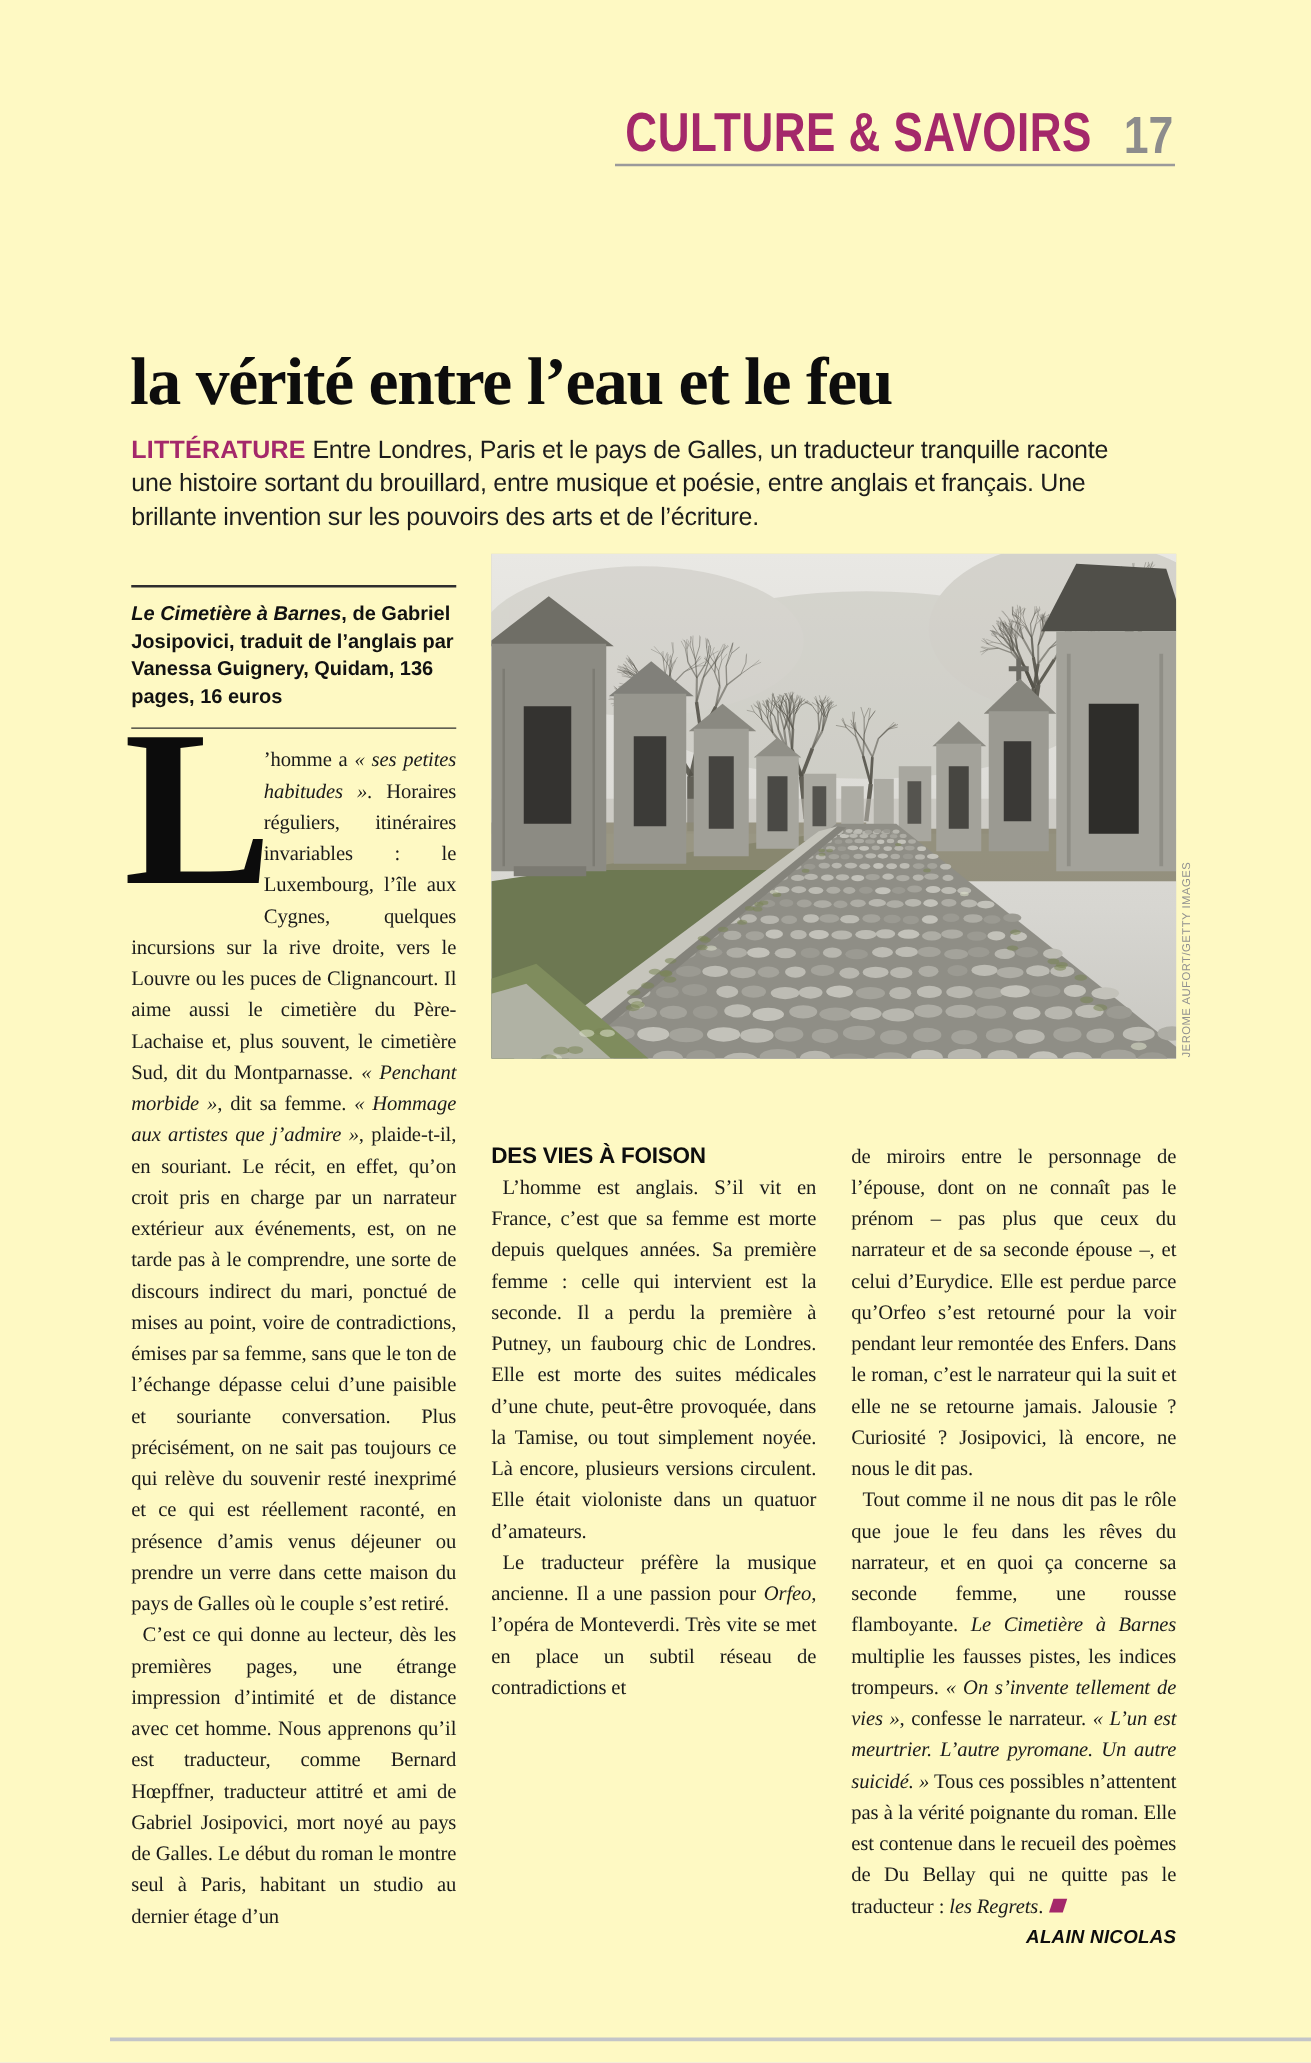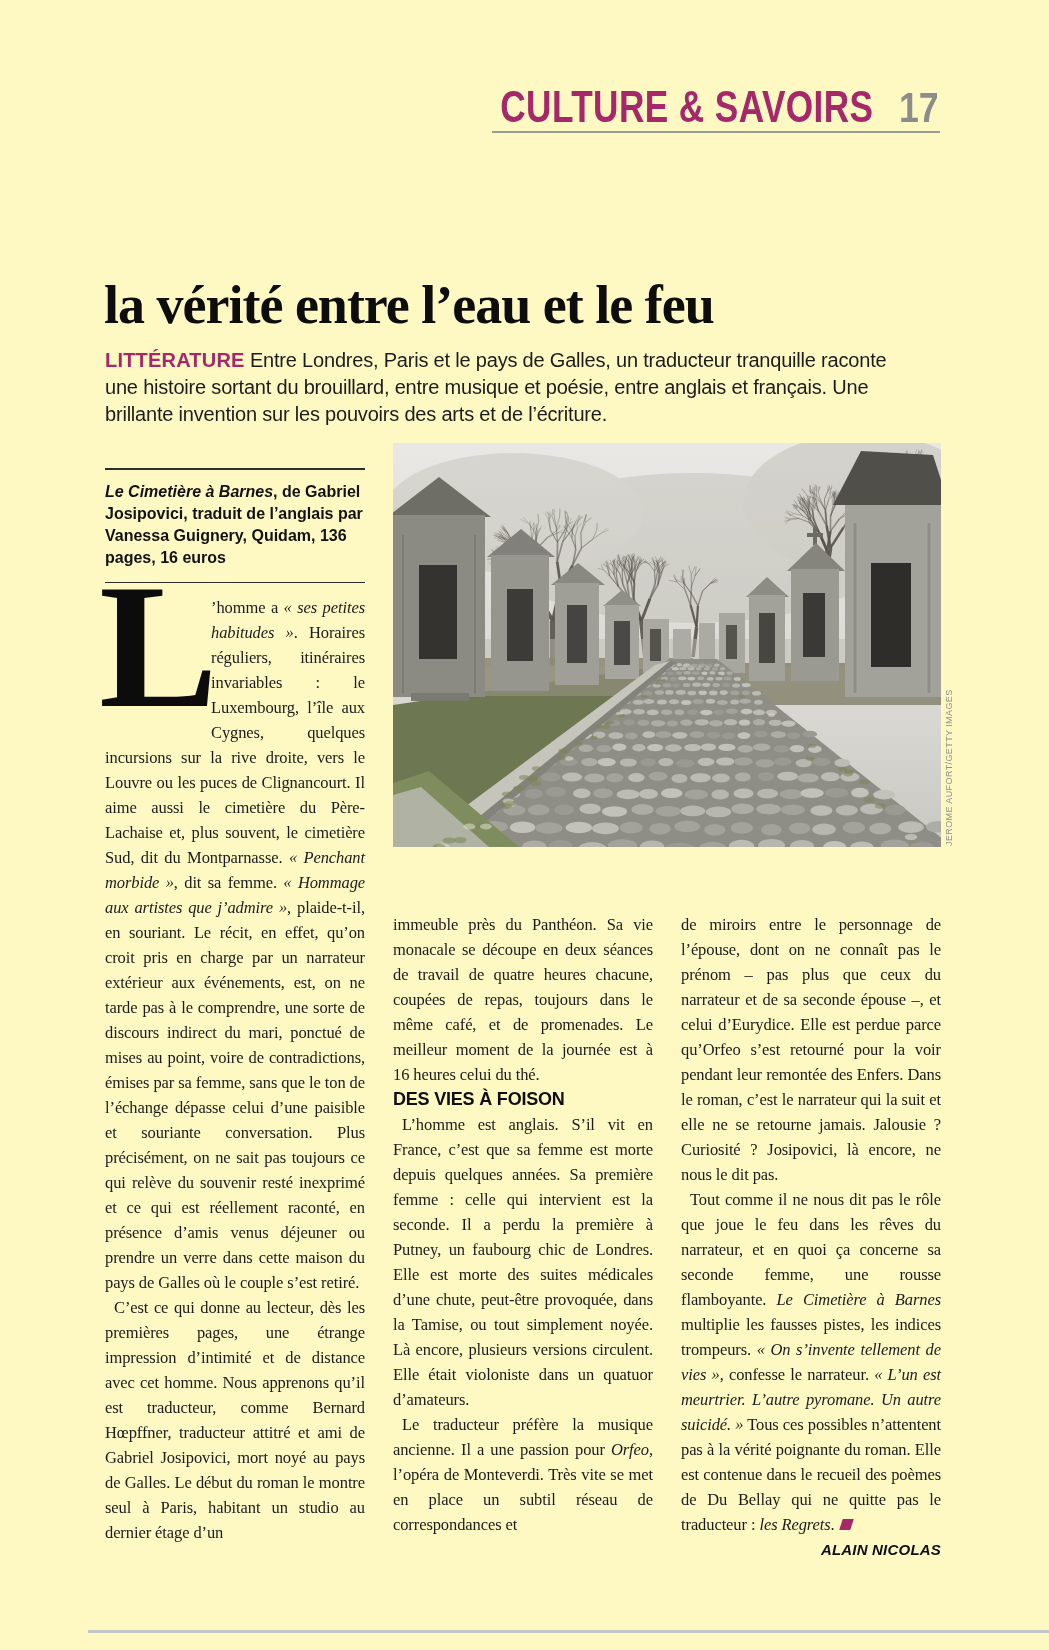--- a/index.html
+++ b/index.html
@@ -1309,24 +1309,23 @@
           <ellipse cx="264.4" cy="237.3" rx="2.7" ry="1.4" fill="#7a8556" opacity="0.55"></ellipse>
           <ellipse cx="251.5" cy="253.6" rx="3.1" ry="1.6" fill="#7a8556" opacity="0.55"></ellipse>
           <ellipse cx="140.0" cy="335.5" rx="4.9" ry="2.5" fill="#7a8556" opacity="0.55"></ellipse>
           <ellipse cx="117.3" cy="360.7" rx="5.5" ry="2.7" fill="#7a8556" opacity="0.55"></ellipse>
         </g>
     </svg>
   </div>
   <div class="credit">JEROME AUFORT/GETTY IMAGES</div>
 
   <div class="col col2 bt">
-    <p><span>immeuble près du Panthéon. Sa vie monacale se découpe en deux séances de travail de quatre heures chacune, coupées de repas, toujours dans le même café, et de promenades. Le meilleur moment de la journée est à 16&nbsp;heures celui du thé.</span></p>
     <p class="subhead">DES VIES À FOISON</p>
     <p class="ind"><span>L’homme est anglais. S’il vit en France, c’est que sa femme est morte depuis quelques années. Sa première femme&nbsp;: celle qui intervient est la seconde. Il a perdu la première à Putney, un faubourg chic de Londres. Elle est morte des suites médicales d’une chute, peut-être provoquée, dans la Tamise, ou tout simplement noyée. Là encore, plusieurs versions circulent. Elle était violoniste dans un quatuor d’amateurs.</span></p>
-    <p class="ind"><span>Le traducteur préfère la musique ancienne. Il a une passion pour </span><span class="it">Orfeo</span><span>, l’opéra de Monteverdi. Très vite se met en place un subtil réseau de correspondances et</span></p>
+    <p class="ind"><span>Le traducteur préfère la musique ancienne. Il a une passion pour </span><span class="it">Orfeo</span><span>, l’opéra de Monteverdi. Très vite se met en place un subtil réseau de contradictions et</span></p>
   </div>
 
   <div class="col col3 bt">
     <p><span>de miroirs entre le personnage de l’épouse, dont on ne connaît pas le prénom – pas plus que ceux du narrateur et de sa seconde épouse –, et celui d’Eurydice. Elle est perdue parce qu’Orfeo s’est retourné pour la voir pendant leur remontée des Enfers. Dans le roman, c’est le narrateur qui la suit et elle ne se retourne jamais. Jalousie&nbsp;? Curiosité&nbsp;? Josipovici, là encore, ne nous le dit pas.</span></p>
     <p class="ind"><span><span>Tout comme il ne nous dit pas le rôle que joue le feu dans les rêves du narrateur, et en quoi ça concerne sa seconde femme, une rousse flamboyante. </span><span class="it">Le Cimetière à Barnes</span><span> multiplie les fausses pistes, les indices trompeurs. </span><span class="it">«&nbsp;On s’invente tellement de vies&nbsp;»</span><span>, confesse le narrateur. </span><span class="it">«&nbsp;L’un est meurtrier. L’autre pyromane. Un autre suicidé.&nbsp;»</span><span> Tous ces possibles n’attentent pas à la vérité poignante du roman. Elle est contenue dans le recueil des poèmes de Du Bellay qui ne quitte pas le traducteur&nbsp;: </span><span class="it">les Regrets</span><span>.</span></span><span class="endmark"></span></p>
     <p class="byline">ALAIN NICOLAS</p>
   </div>
 
   <div class="bottom-rule"></div>
 </div>

